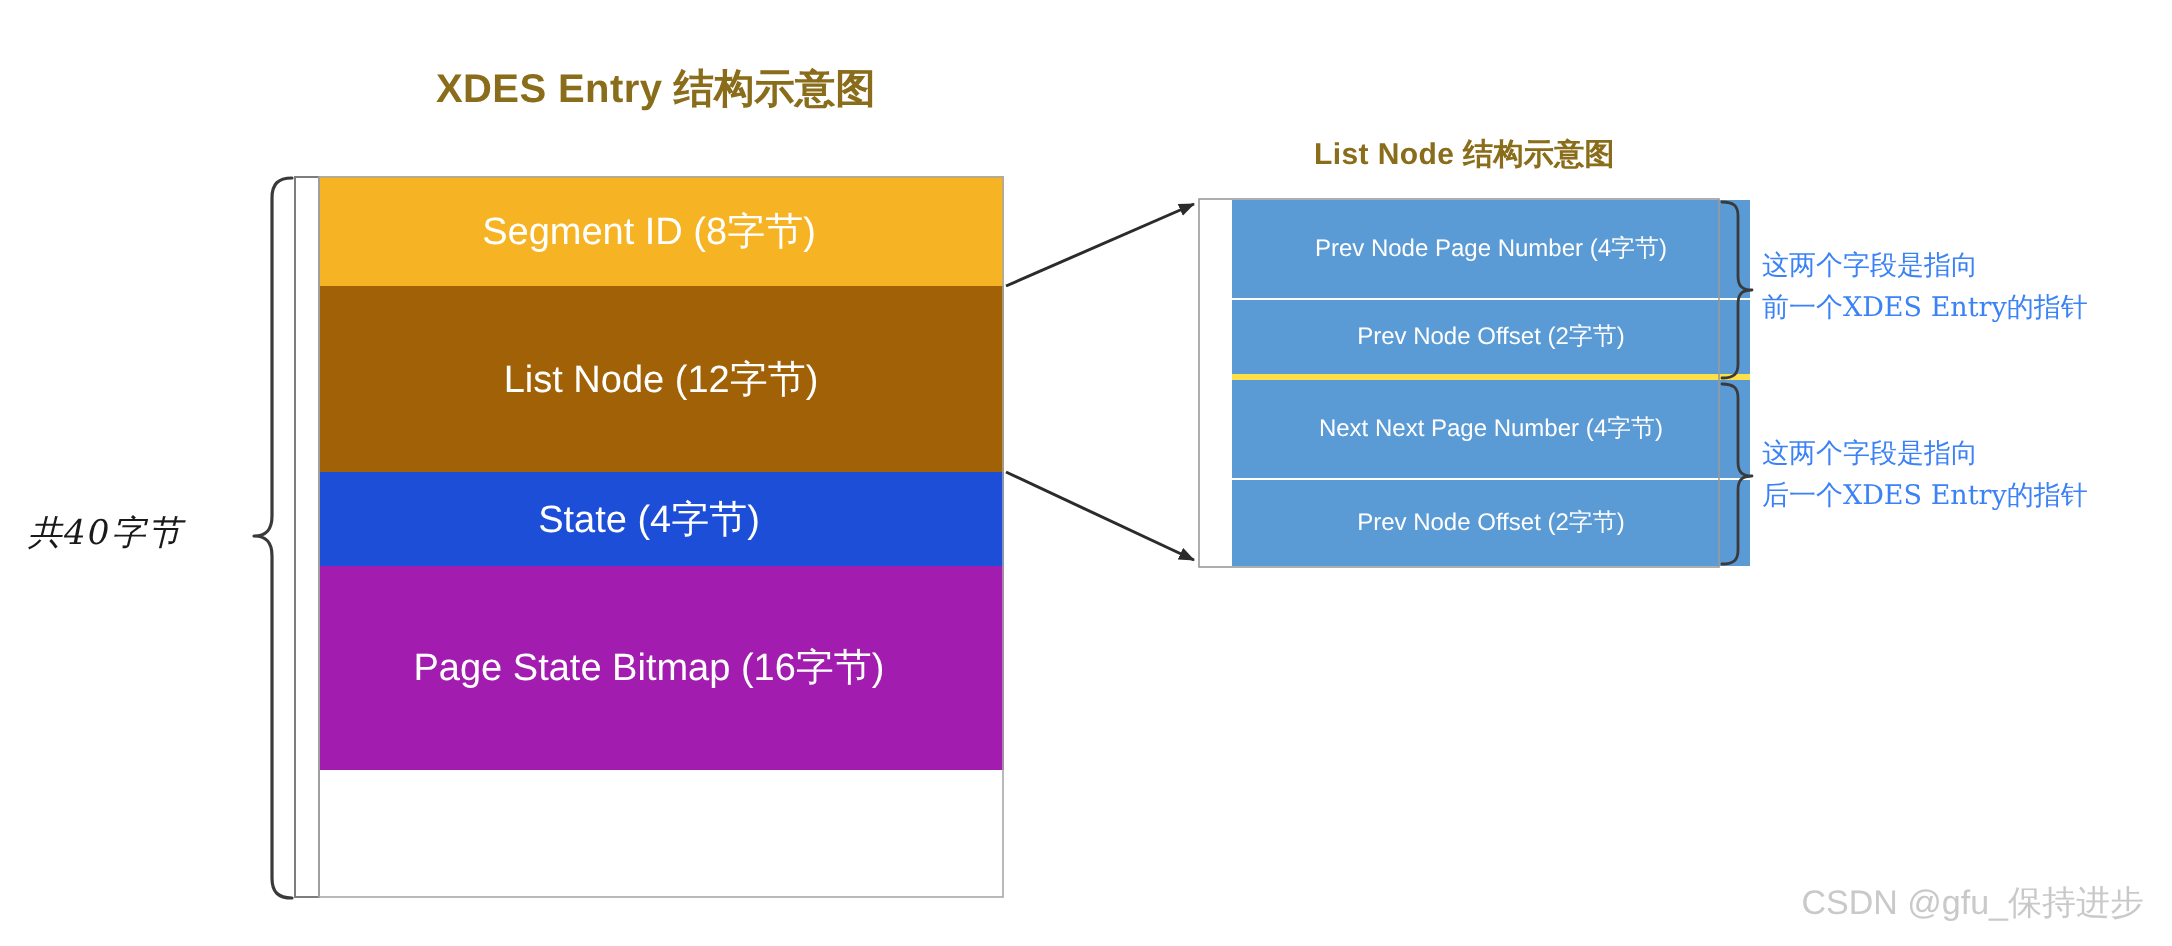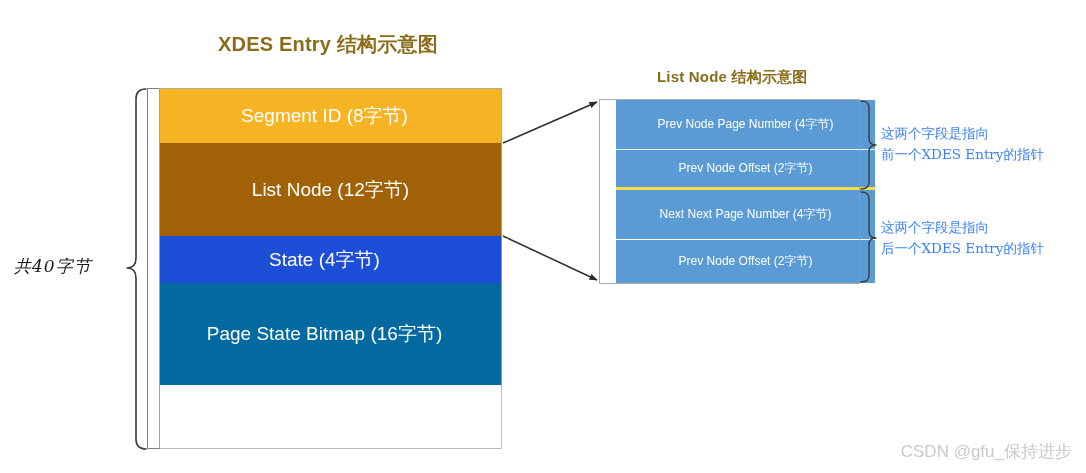--- a/index.html
+++ b/index.html
@@ -54,21 +54,21 @@
     justify-content: center;
     color: #ffffff;
     font-size: 19px;
     box-sizing: border-box;
     border: 1px solid rgba(255,255,255,0.0);
     white-space: nowrap;
   }
   #blk-segment-id   { background: #f6b425; height: 55px; }
   #blk-list-node    { background: #a16207; height: 93px; padding-left: 12px; }
   #blk-state        { background: #1d4ed8; height: 47px; }
-  #blk-bitmap       { background: #0369a1; flex: 1 1 auto; }
+  #blk-bitmap       { background: #a21caf; flex: 1 1 auto; }
 
   
   #listnode-stack {
     position: absolute;
     left: 616px;
     top: 100px;
     width: 259px;
     height: 183px;
     display: flex;
     flex-direction: column;

